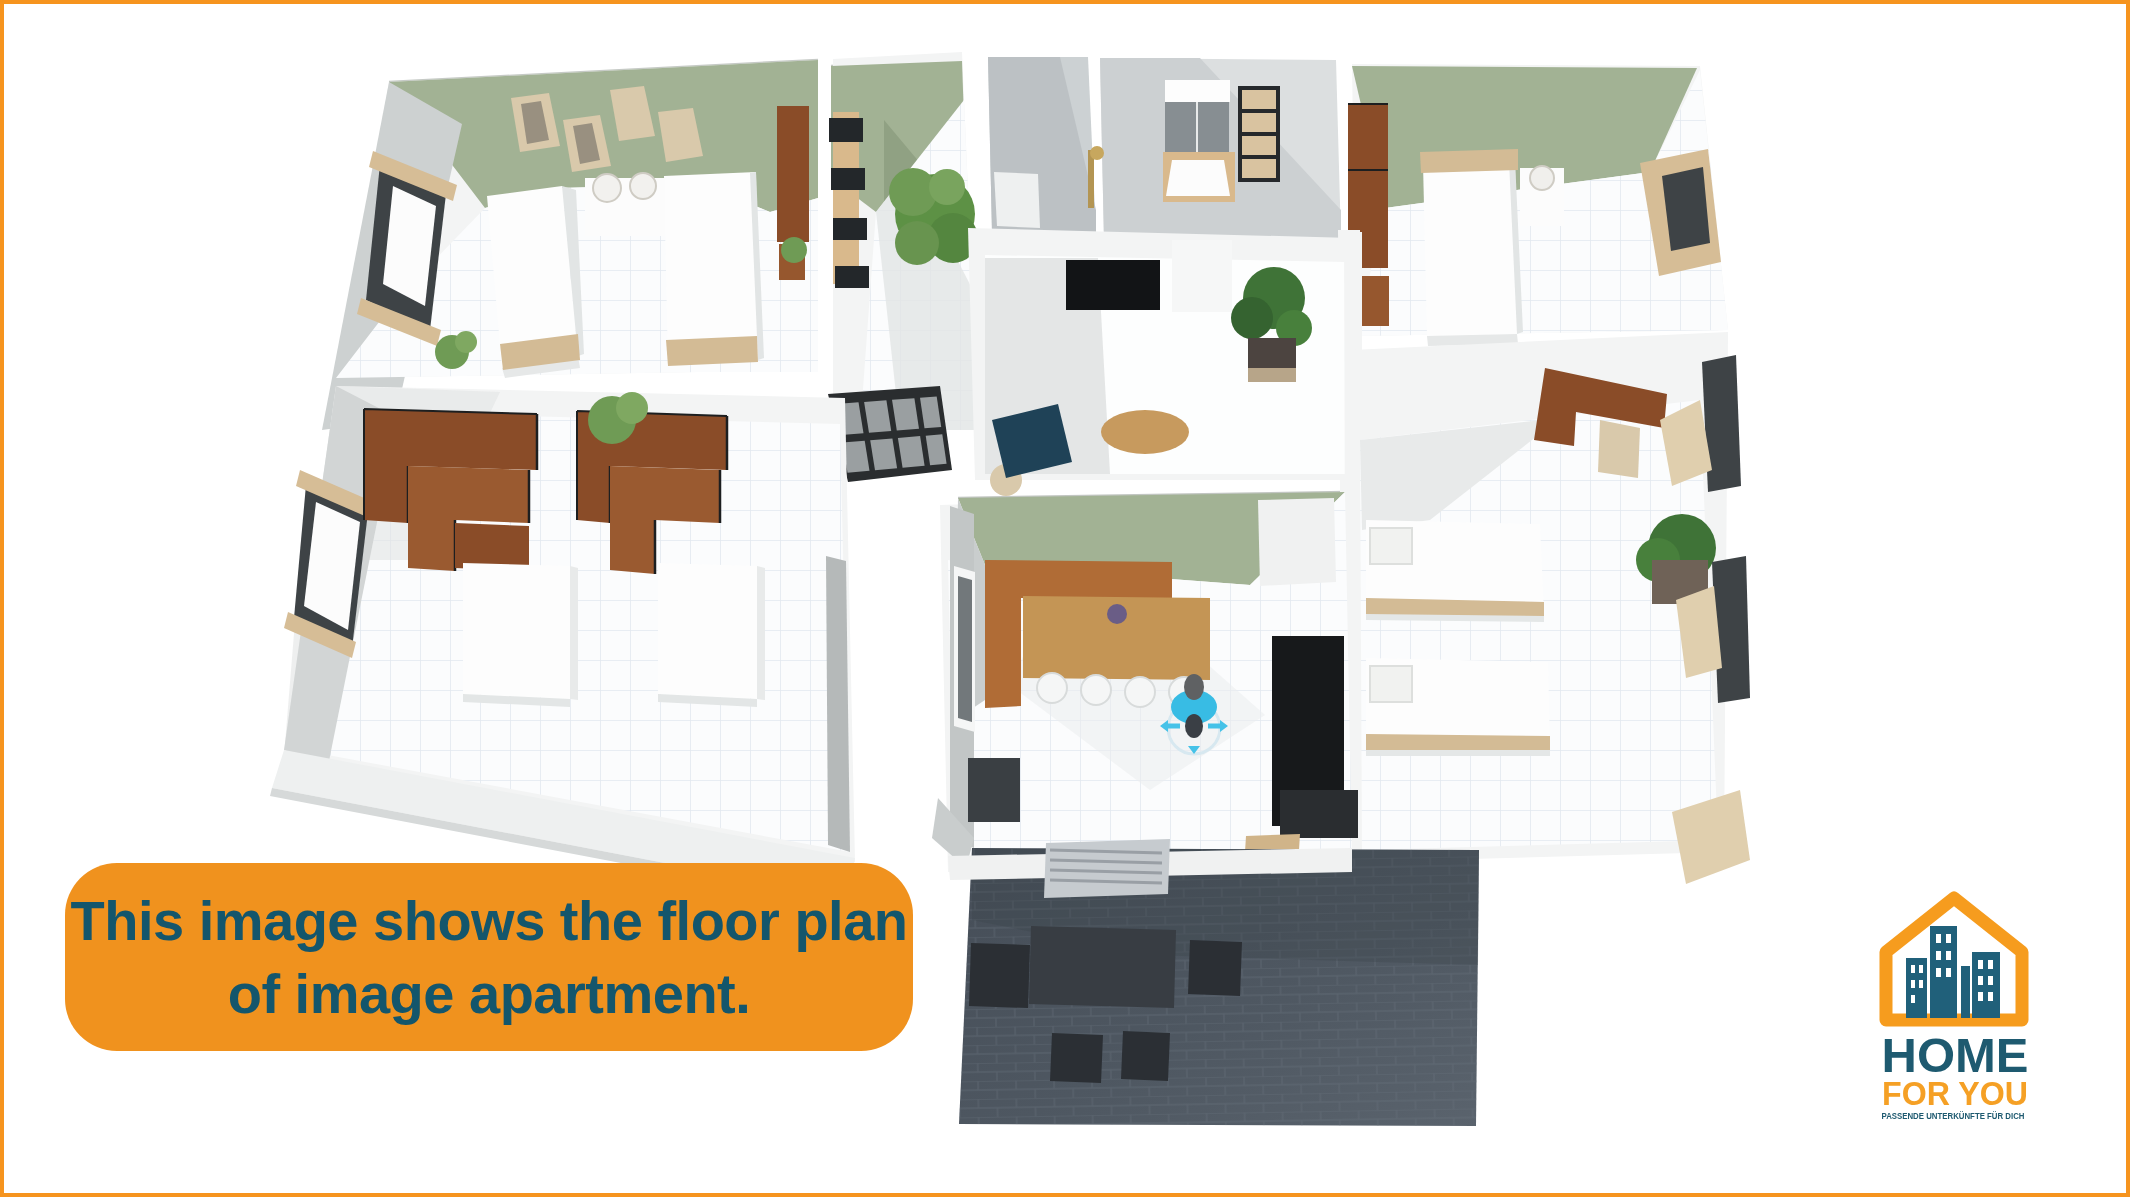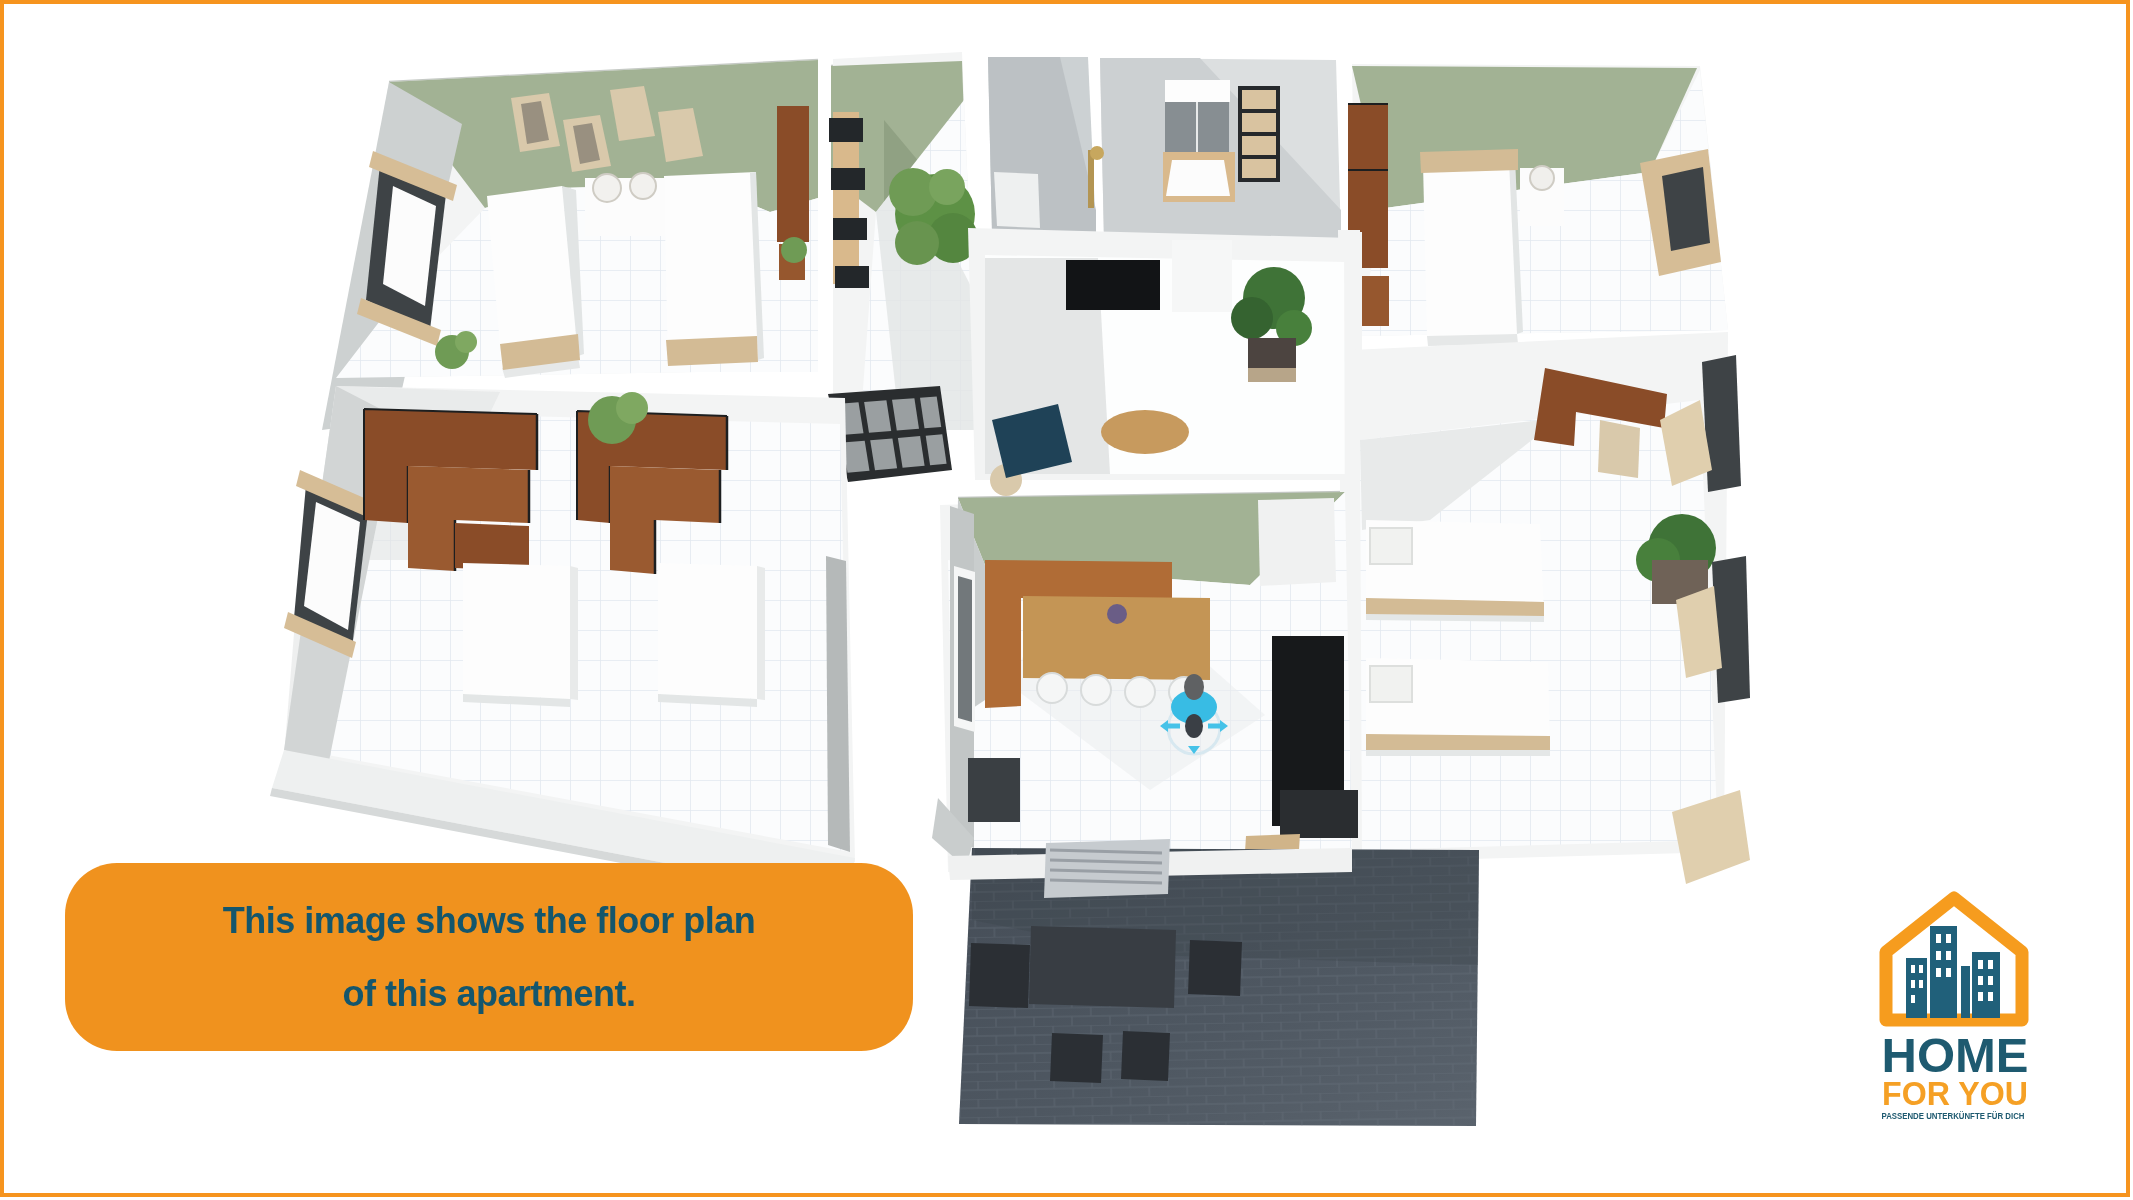--- a/index.html
+++ b/index.html
@@ -1,19 +1,19 @@
 <!DOCTYPE html>
 <html><head>
 <meta charset="utf-8">
 <style>
 html,body{margin:0;padding:0;background:#fff;}
 .page{position:relative;width:2133px;height:1200px;background:#ffffff;overflow:hidden;font-family:"Liberation Sans",sans-serif;}
 .frame{position:absolute;left:0;top:0;width:2122px;height:1189px;border:4px solid #F6941E;}
 .msg{position:absolute;left:65px;top:863px;width:848px;height:188px;border-radius:52px;background:#F0921E;display:flex;flex-direction:column;justify-content:center;align-items:center;}
-.msg div{font-weight:bold;font-size:36px;line-height:73px;color:#14566C;letter-spacing:-0.5px;white-space:nowrap;}
+.msg div{font-weight:bold;font-size:56px;line-height:73px;color:#14566C;letter-spacing:-0.5px;white-space:nowrap;}
 </style>
 </head>
 <body>
 <div class="page">
 <div class="frame"></div>
 <svg id="plan" width="2133" height="1200" viewBox="0 0 2133 1200" style="position:absolute;left:0;top:0">
 <defs>
 <pattern id="tile" width="30" height="30" patternUnits="userSpaceOnUse">
   <rect width="30" height="30" fill="#fbfcfd"></rect>
   <path d="M30 0H0V30" fill="none" stroke="#e2e9f0" stroke-width="1.6"></path>
@@ -278,21 +278,21 @@
 
 <polygon points="948,856 1352,848 1352,872 950,880" fill="#f0f1f1"></polygon>
 <g>
 <polygon points="1046,843 1170,839 1168,894 1044,898" fill="#c6cbcf"></polygon>
 <path d="M1050 850l112 3M1050 860l112 3M1050 870l112 3M1050 880l112 3" stroke="#999fa5" stroke-width="3" fill="none"></path>
 </g>
 </svg>
 
 <div class="msg">
   <div>This image shows the floor plan</div>
-  <div>of this apartment.</div>
+  <div>of image apartment.</div>
 </div>
 
 <svg width="300" height="300" viewBox="0 0 300 300" style="position:absolute;left:1810px;top:870px">
 <g>
 <path d="M76 82 L144 28 L212 82 L212 150 L76 150 Z" fill="none" stroke="#F69C1E" stroke-width="13" stroke-linejoin="round"></path>
 <g fill="#20607A">
   <rect x="96" y="88" width="21" height="60"></rect>
   <rect x="120" y="56" width="27" height="92"></rect>
   <rect x="162" y="82" width="28" height="66"></rect>
   <rect x="151" y="96" width="9" height="52"></rect>

